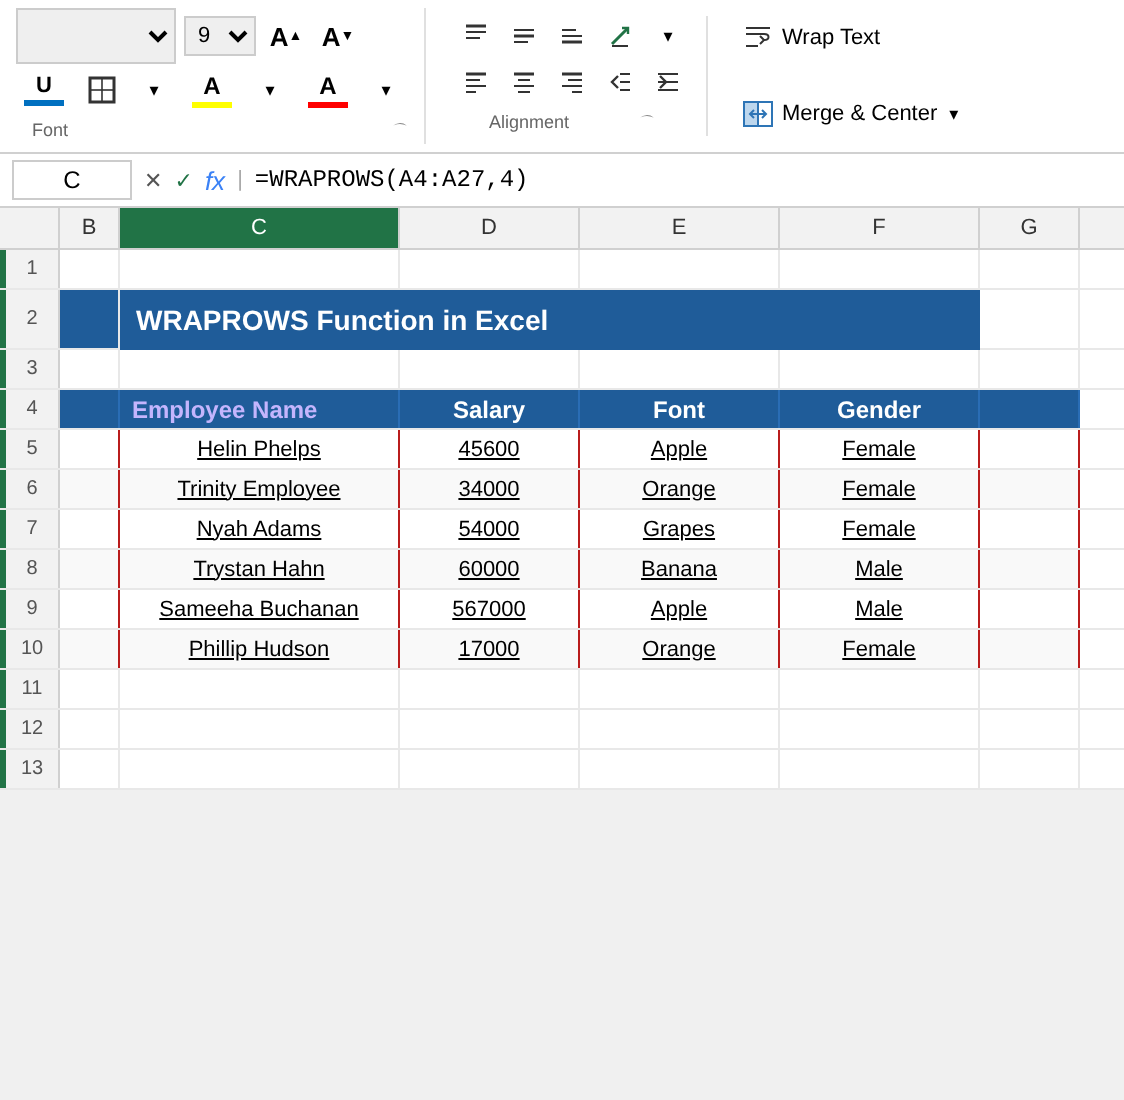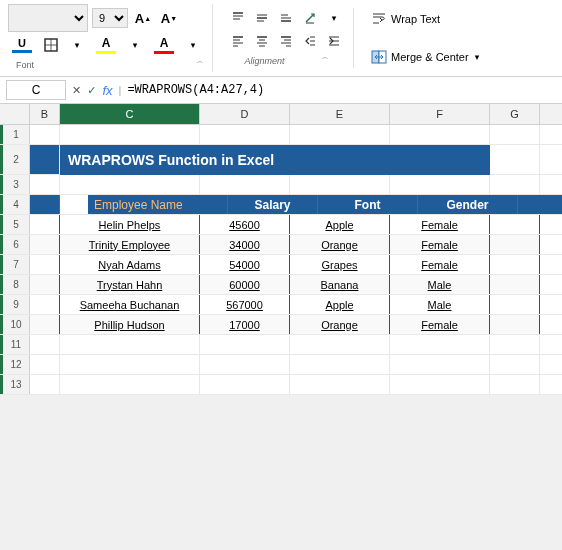--- a/index.html
+++ b/index.html
@@ -379,21 +379,21 @@
         </button>
         <button class="icon-btn">
           <svg width="14" height="14" viewBox="0 0 14 14">
               <polyline points="3,4 6,7 3,10" fill="none" stroke="#333" stroke-width="1.2"></polyline>
               <line x1="2" y1="3" x2="12" y2="3" stroke="#333" stroke-width="1"></line>
               <line x1="2" y1="7" x2="12" y2="7" stroke="#333" stroke-width="1"></line>
               <line x1="2" y1="11" x2="12" y2="11" stroke="#333" stroke-width="1"></line>
             </svg>
         </button>
       </div>
-      <div class="group-label-row" style="border-top:none; padding-top:0;font-style:italic;">
+      <div class="group-label-row" style="border-top:none; padding-top:0;">
         <span>Alignment</span>
         <span class="expand-icon">⌒</span>
       </div>
     </div>
 
     <div class="wrap-section">
       <div class="wrap-btn">
         <svg width="16" height="16" viewBox="0 0 16 16">
           <line x1="2" y1="3" x2="14" y2="3" stroke="#333" stroke-width="1"></line>
           <line x1="2" y1="6" x2="11" y2="6" stroke="#333" stroke-width="1"></line>
@@ -464,21 +464,21 @@
     <div class="cell col-c"></div>
     <div class="cell col-d"></div>
     <div class="cell col-e"></div>
     <div class="cell col-f"></div>
     <div class="cell col-g"></div>
   </div>
 
   <div class="sheet-row header-row">
     <div class="row-num green-accent">4</div>
     <div class="cell col-b" style="background:#1f5c99;"></div>
-    <div class="cell col-c" style="background:#1f5c99; color:#fdba74; font-weight:normal; border-right:1px solid #2a6db5; justify-content:flex-start; padding-left:6px;margin-left:28px;">Employee Name</div>
+    <div class="cell col-c" style="background:#1f5c99; color:#c4b5fd; font-weight:bold; border-right:1px solid #2a6db5; justify-content:flex-start; padding-left:6px;">Employee Name</div>
     <div class="cell col-d" style="background:#1f5c99; color:#fff; font-weight:bold; border-right:1px solid #2a6db5;">Salary</div>
     <div class="cell col-e" style="background:#1f5c99; color:#fff; font-weight:bold; border-right:1px solid #2a6db5;">Font</div>
     <div class="cell col-f" style="background:#1f5c99; color:#fff; font-weight:bold; border-right:1px solid #2a6db5;">Gender</div>
     <div class="cell col-g"></div>
   </div>
 
   <div id="data-rows">
       <div class="sheet-row data-row">
     <div class="row-num green-accent">5</div>
     <div class="cell col-b"></div>

